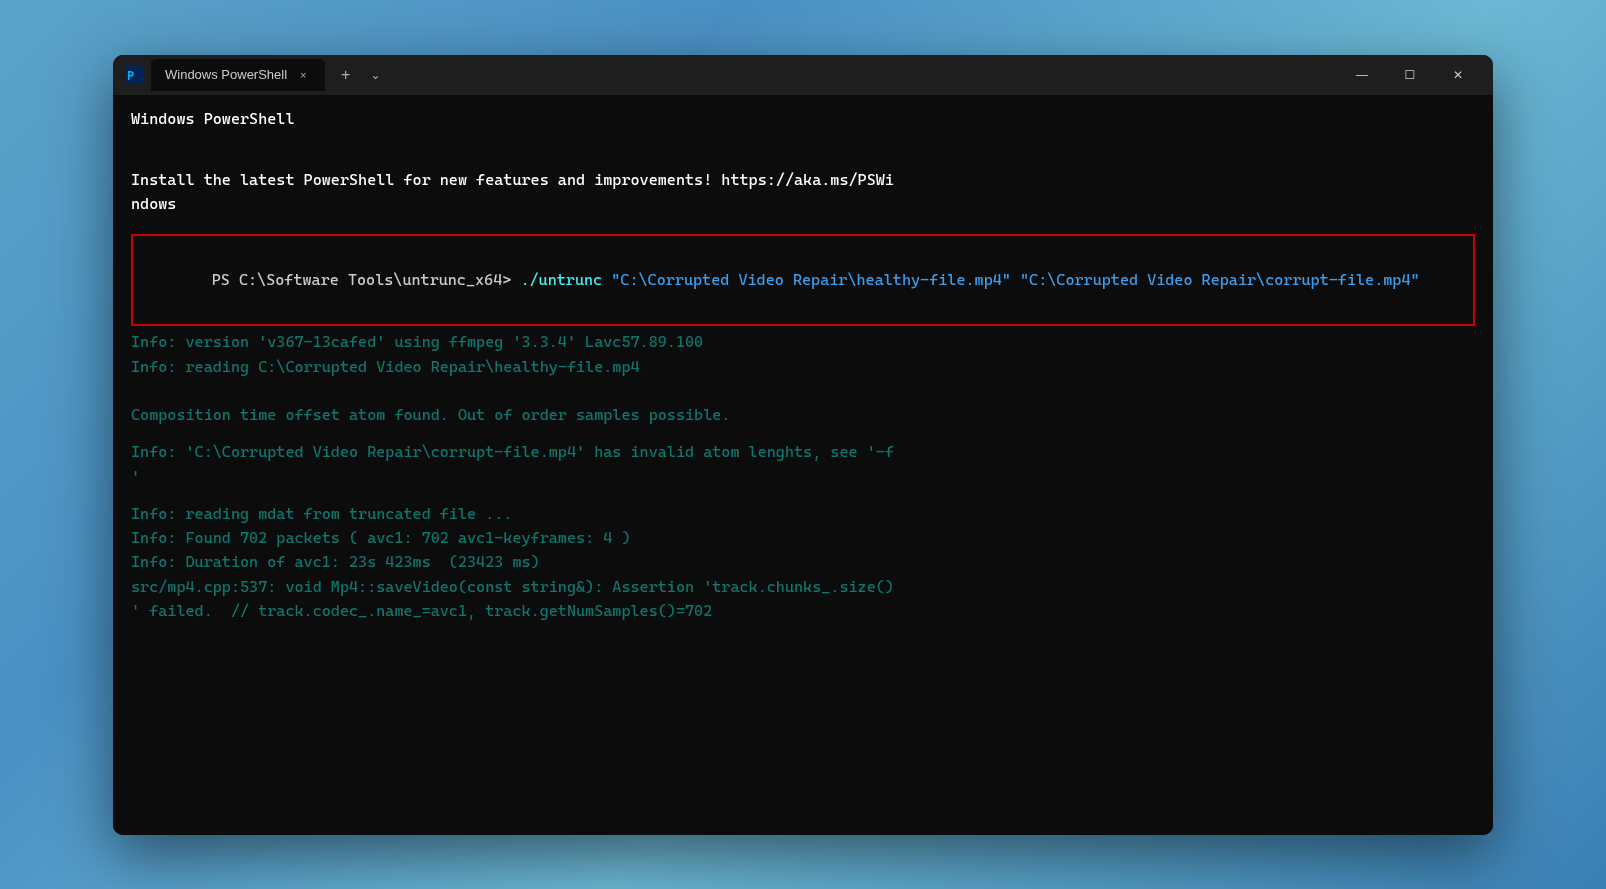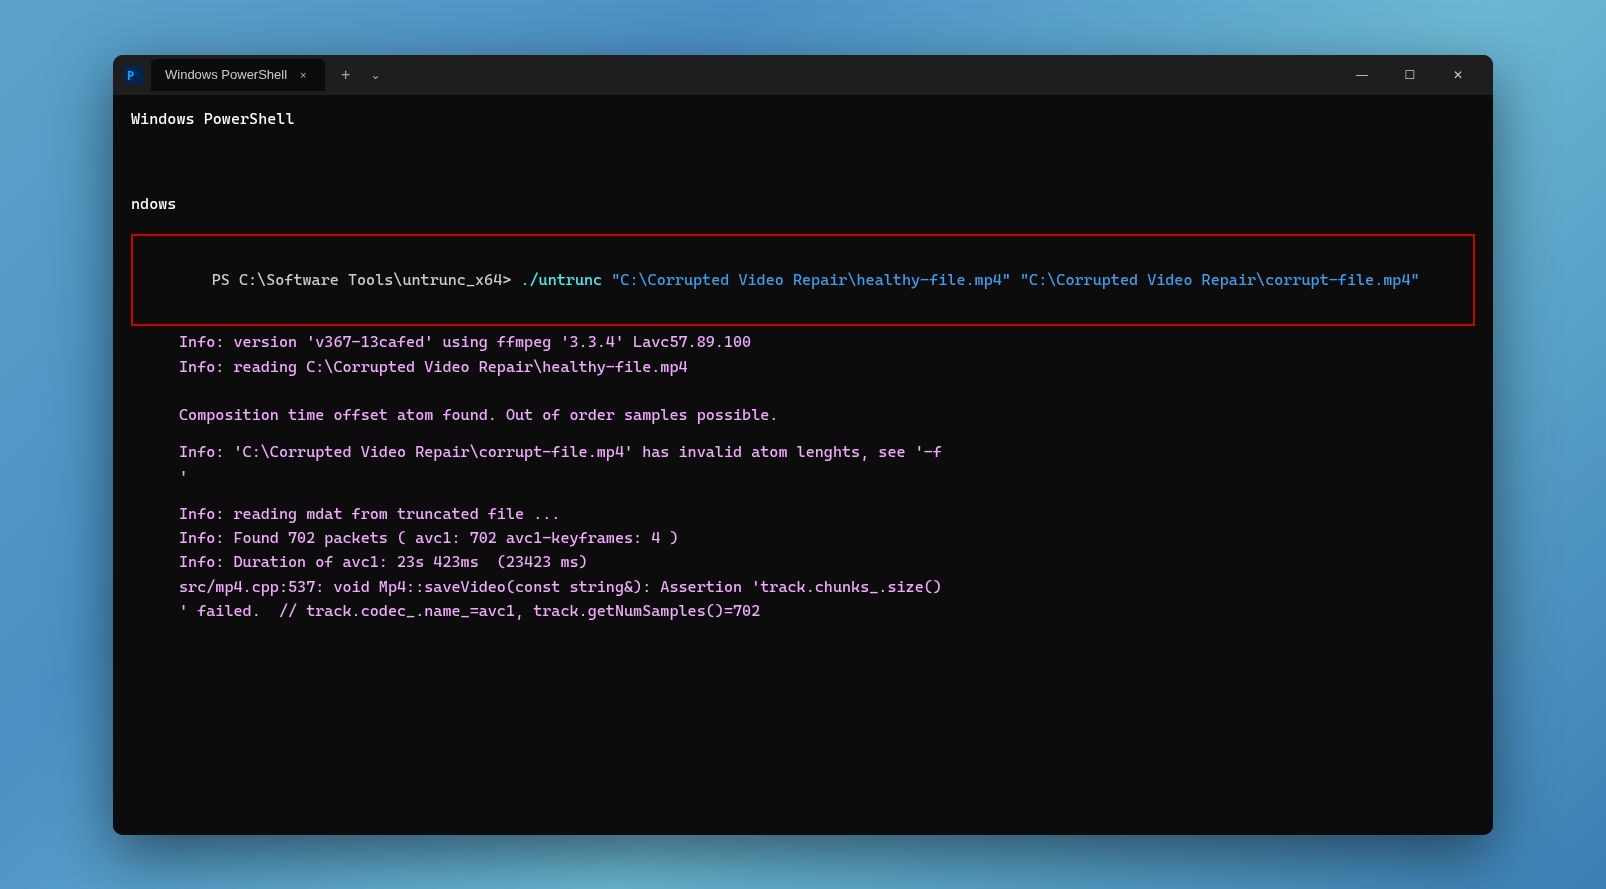--- a/index.html
+++ b/index.html
@@ -124,21 +124,21 @@
       line-height: 1.55;
       color: #cccccc;
     }
 
     .line {
       white-space: pre-wrap;
       word-break: break-all;
     }
 
     .text-white { color: #ffffff; }
-    .text-gray  { color: #f0abfc; margin-left: 48px; }
+    .text-gray  { color: #0f766e; }
 
     .command-block {
       border: 2px solid #cc0000;
       padding: 8px 6px;
       margin: 4px 0;
       display: block;
     }
 
     .prompt-text { color: #cccccc; }
     .cmd-name    { color: #3bf3f3; }
@@ -170,21 +170,21 @@
       <div class="ctrl-btn">—</div>
       <div class="ctrl-btn">☐</div>
       <div class="ctrl-btn close">✕</div>
     </div>
   </div>
 
   <div class="terminal-body">
     <span class="line text-white">Windows PowerShell</span><br>
     <br>
     <span class="spacer"></span>
-    <br>
+    <span class="line text-white">Install the latest PowerShell for new features and improvements! https://aka.ms/PSWi</span><br>
     <span class="line text-white">ndows</span><br>
     <span class="spacer"></span>
 
     
     <span class="command-block">
       <span class="line">
         <span class="prompt-text">PS C:\Software Tools\untrunc_x64&gt; </span><span class="cmd-name">./untrunc</span><span class="cmd-args"> "C:\Corrupted Video Repair\healthy-file.mp4" "C:\Corrupted Video Repair\corrupt-file.mp4"</span>
       </span>
     </span>
 

